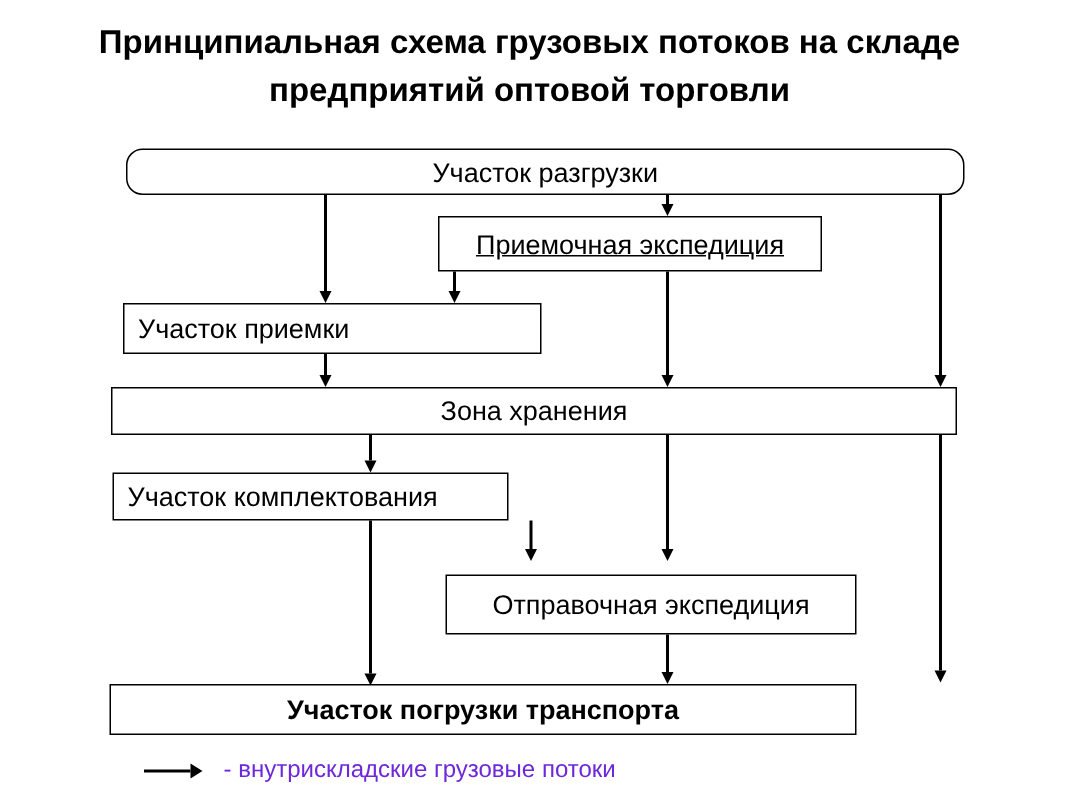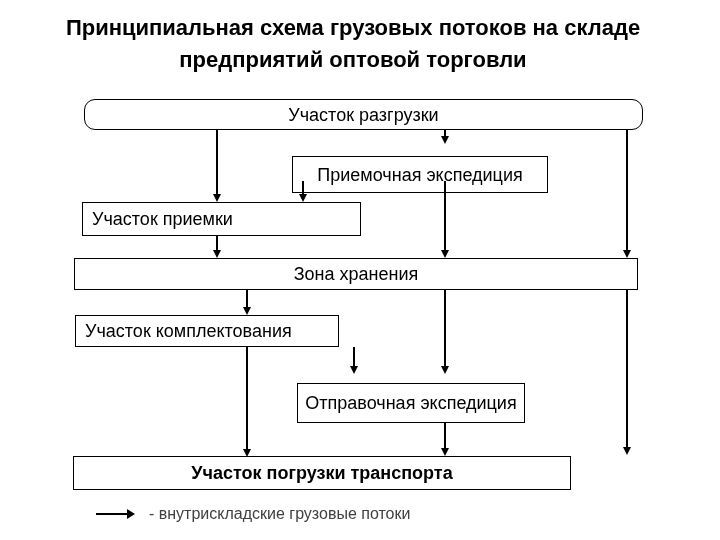--- a/index.html
+++ b/index.html
@@ -57,21 +57,21 @@
     border-right: 4.5px solid transparent;
     border-top: 8px solid #000000;
   }
   .legend {
     position: absolute;
     left: 96px;
     top: 505px;
     display: flex;
     align-items: center;
     font-size: 16px;
-    color: #404040;
+    color: #6d28d9;
   }
   .harrow {
     display: inline-block;
     position: relative;
     width: 31px;
     height: 2px;
     background: #000000;
     margin-right: 22px;
   }
   .harrow::after {
@@ -90,29 +90,29 @@
 
 <div class="canvas">
 
   <div class="title">
     <div>Принципиальная схема грузовых потоков на складе</div>
     <div>предприятий оптовой торговли</div>
   </div>
 
   <div class="node center" style="left:84px;  top:99px;  width:559px; height:31px;border-radius:11px;">Участок разгрузки</div>
 
-  <div class="node center" style="left:292px; top:156px; width:256px; height:37px;">Приемочная экспедиция</div>
+  <div class="node center" style="left:292px; top:144px; width:256px; height:37px;text-decoration:underline;">Приемочная экспедиция</div>
 
   <div class="node left" style="left:82px;  top:202px; width:279px; height:34px;">Участок приемки</div>
 
   <div class="node center" style="left:74px;  top:258px; width:564px; height:32px;text-align:center;">Зона хранения</div>
 
   <div class="node left" style="left:75px;  top:315px; width:264px; height:32px;">Участок комплектования</div>
 
-  <div class="node center" style="left:297px; top:383px; width:228px; height:40px;">Отправочная экспедиция</div>
+  <div class="node center" style="left:297px; top:383px; width:274px; height:40px;">Отправочная экспедиция</div>
 
   <div class="node center" style="left:73px;  top:456px; width:498px; height:34px;font-weight:bold;">Участок погрузки транспорта</div>
 
   <div class="varrow" style="left:216px; top:130px; height:64px;"></div>
   <div class="varrow" style="left:444px; top:130px; height:6px;"></div>
   <div class="varrow" style="left:626px; top:130px; height:120px;"></div>
   <div class="varrow" style="left:302px; top:181px; height:13px;"></div>
   <div class="varrow" style="left:444px; top:181px; height:69px;"></div>
   <div class="varrow" style="left:216px; top:236px; height:14px;"></div>
   <div class="varrow" style="left:246px; top:290px; height:17px;"></div>

